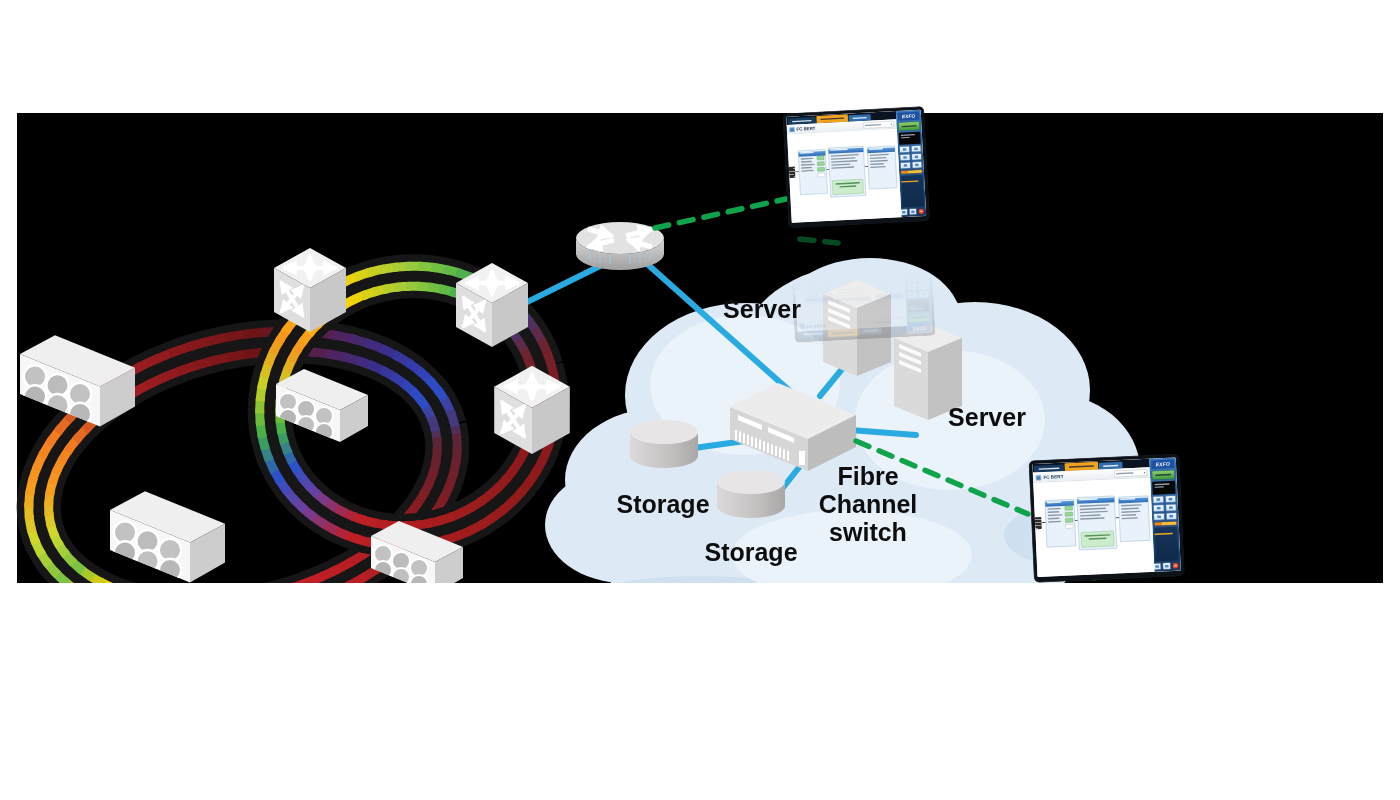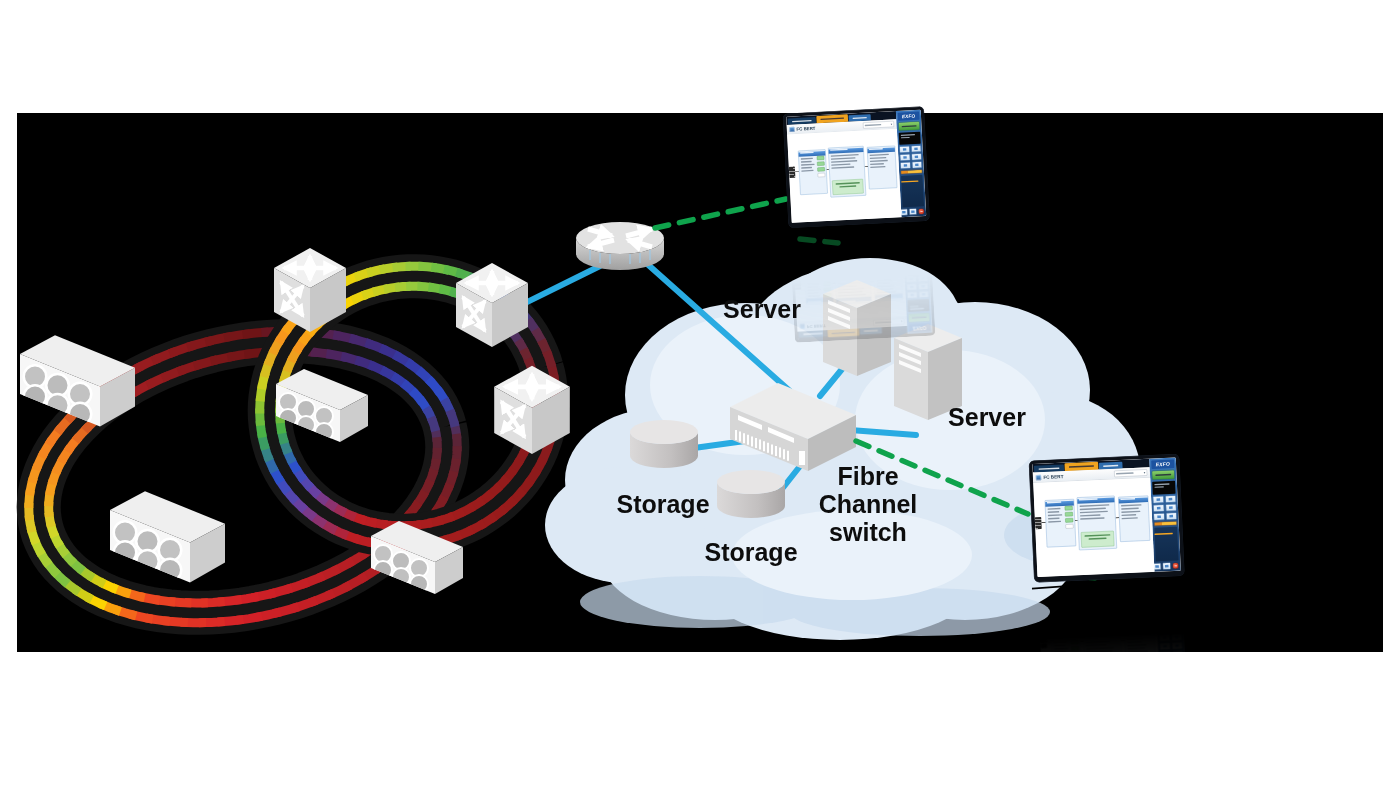--- a/index.html
+++ b/index.html
@@ -1,16 +1,16 @@
 <!DOCTYPE html>
 <html><head>
 <meta charset="utf-8">
 <style>
   html,body{margin:0;padding:0;background:#fff;}
-  .stage{position:relative;width:1400px;height:652px;overflow:hidden;background:#fff;
+  .stage{position:relative;width:1400px;height:583px;overflow:hidden;background:#fff;
          font-family:"Liberation Sans","DejaVu Sans",sans-serif;}
   .stage > svg{position:absolute;left:0;top:0;}
   svg text{font-family:"Liberation Sans","DejaVu Sans",sans-serif;font-weight:bold;fill:#0d0d0d;}
 
   
   .analyzer-wrap{position:absolute;width:420px;height:340px;transform-origin:0 0;}
   .wrap-a{left:783px;top:114px;transform:rotate(-3deg) scale(0.335);}
   .wrap-b{left:1029px;top:461px;transform:rotate(-2.6deg) scale(0.357);}
   .analyzer{position:absolute;left:0;top:0;width:420px;height:340px;background:#0d1118;
             border-radius:14px;padding:9px 9px 14px 9px;box-sizing:border-box;

